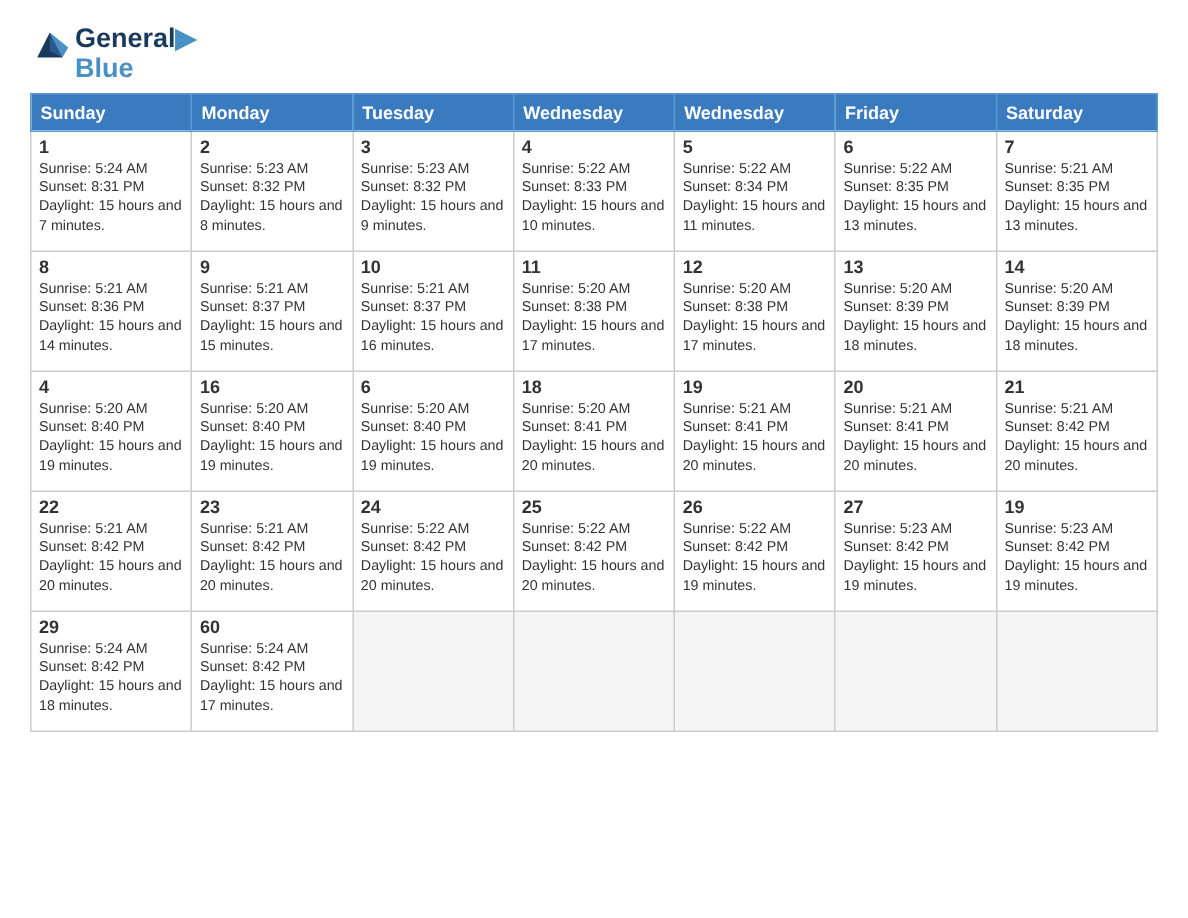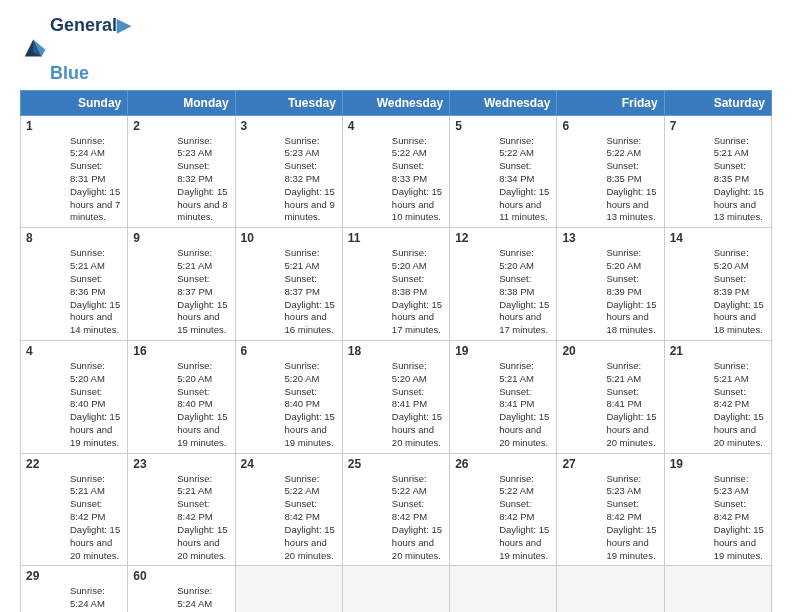--- a/index.html
+++ b/index.html
@@ -16,21 +16,21 @@
       padding: 16px 20px 10px 20px;
     }
     .header {
       display: flex;
       justify-content: space-between;
       align-items: flex-start;
       margin-bottom: 6px;
     }
     .logo {
       display: flex;
-      align-items: center;
+      align-items: flex-start;
       gap: 0px;
     }
     .logo-text {
       font-size: 18px;
       font-weight: bold;
       color: #1a3a5c;
       line-height: 1.1;
     }
     .logo-text span {
       color: #4a90c4;
@@ -55,21 +55,21 @@
     .calendar {
       width: 100%;
       border-collapse: collapse;
       font-size: 10px;
     }
     .calendar th {
       background: #3a7bbf;
       color: #fff;
       font-size: 12px;
       font-weight: bold;
-      text-align: right;
+      text-align: left;
       padding: 5px 6px;
       border: 1px solid #5a9bd5;
     }
     .calendar td {
       border: 1px solid #ccc;
       vertical-align: top;
       padding: 3px 5px;
       width: 14.28%;
       height: 80px;
       background: #fff;
@@ -81,40 +81,39 @@
     .day-num {
       font-size: 12px;
       font-weight: bold;
       display: block;
       margin-bottom: 2px;
     }
     .day-info {
       font-size: 9.5px;
       line-height: 1.35;
       color: #333;
-      margin-left: 44px;
     }
   </style>
 </head>
 <body>
 
 <div class="page">
   <div class="header">
     <div class="logo">
       <div>
         <svg class="logo-icon" viewBox="0 0 50 50">
           <polygon points="5,40 20,10 35,40" fill="#1a3a5c"></polygon>
           <polygon points="20,10 42,28 35,40" fill="#4a90c4"></polygon>
           <polygon points="20,10 35,40 20,32" fill="#2a5a8c"></polygon>
         </svg>
       </div>
       <div>
         <div class="logo-text">
           <div>General<span>▶</span></div>
-          <div style="color:#4a90c4;margin-top:28px;">Blue</div>
+          <div style="color:#4a90c4;">Blue</div>
         </div>
       </div>
     </div>
     <div class="title-block">
       <div class="month-title"></div>
       <div class="location"></div>
     </div>
   </div>
 
   <table class="calendar">

